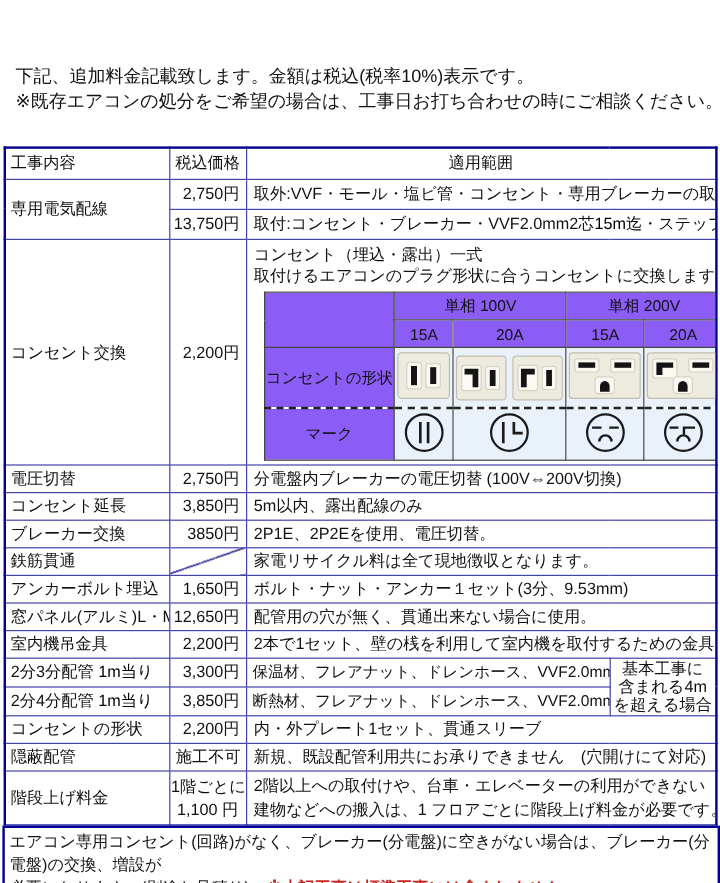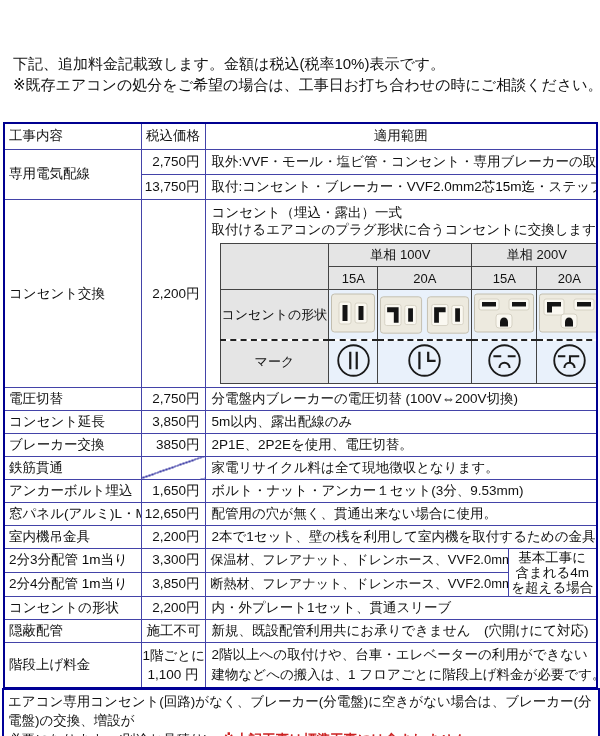--- a/index.html
+++ b/index.html
@@ -37,21 +37,21 @@
   td.note-cell{font-size:12.5px;color:#cc2222;text-align:center;line-height:15px;white-space:normal;padding:1px;}
   td.center{text-align:center;padding-right:0;}
   .scope-line{line-height:17px;}
   .two-line{white-space:normal;line-height:20px;font-size:13.5px;padding:2px 0 2px 6px;}
   .price-two{font-size:13px;line-height:19px;text-align:center;}
 
   
   table.outlet{border-collapse:collapse;table-layout:fixed;margin:5px 0 0 14px;border:1px solid #333;}
   table.outlet td{border:1px solid #444;font-size:13px;text-align:center;vertical-align:middle;
                   overflow:hidden;color:#111;}
-  td.blue{background:#e5e5e5;}
+  td.blue{background:#8b5cf6;}
   td.lblue{background:#e9f1fb;}
   td.dot-l{border-left:1px dotted #8d9cb4;}
   tr.mark-row td{border-top:2px dashed #222;text-align:center;}
   .shape-label{white-space:normal;line-height:15px;font-size:12.5px;}
   .imgpair{display:flex;justify-content:center;gap:3px;align-items:center;}
 
   
   .footer-box{position:absolute;left:2px;top:688px;width:586px;border:2px solid #000099;
               background:#fff;font-size:13.5px;line-height:19px;padding:2px 4px;}
   .footer-red{color:#cc2222;font-weight:bold;margin-left:14px;}

